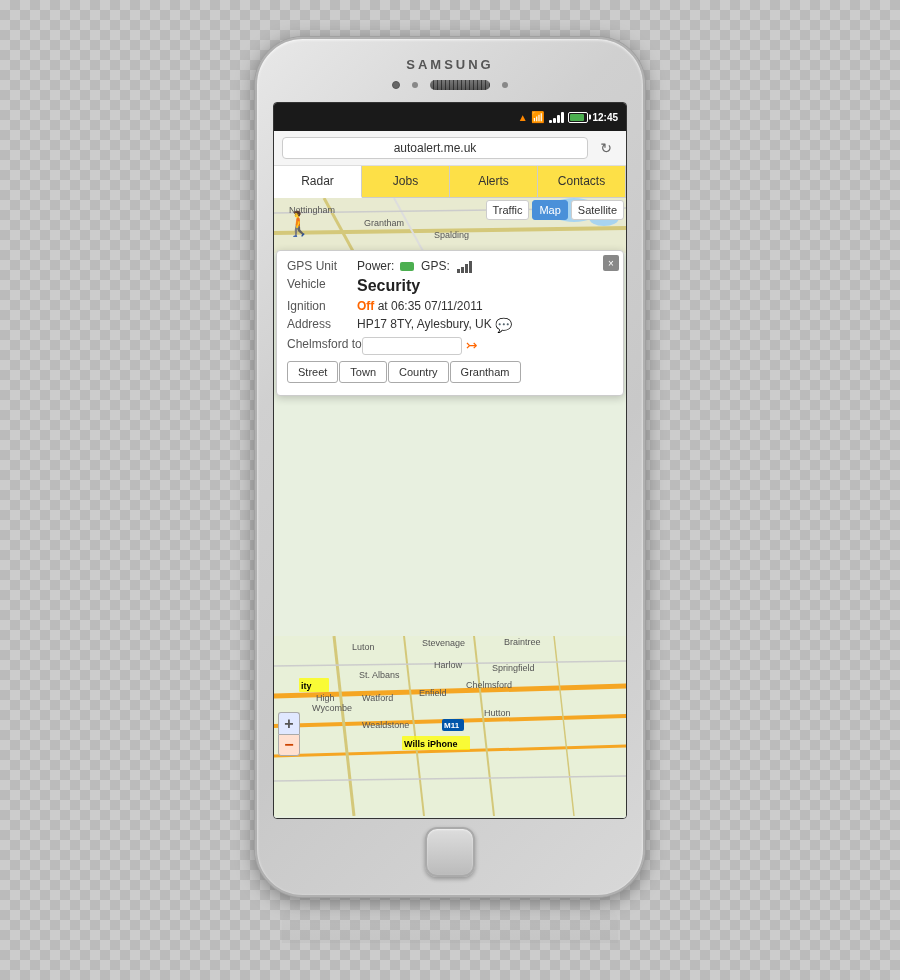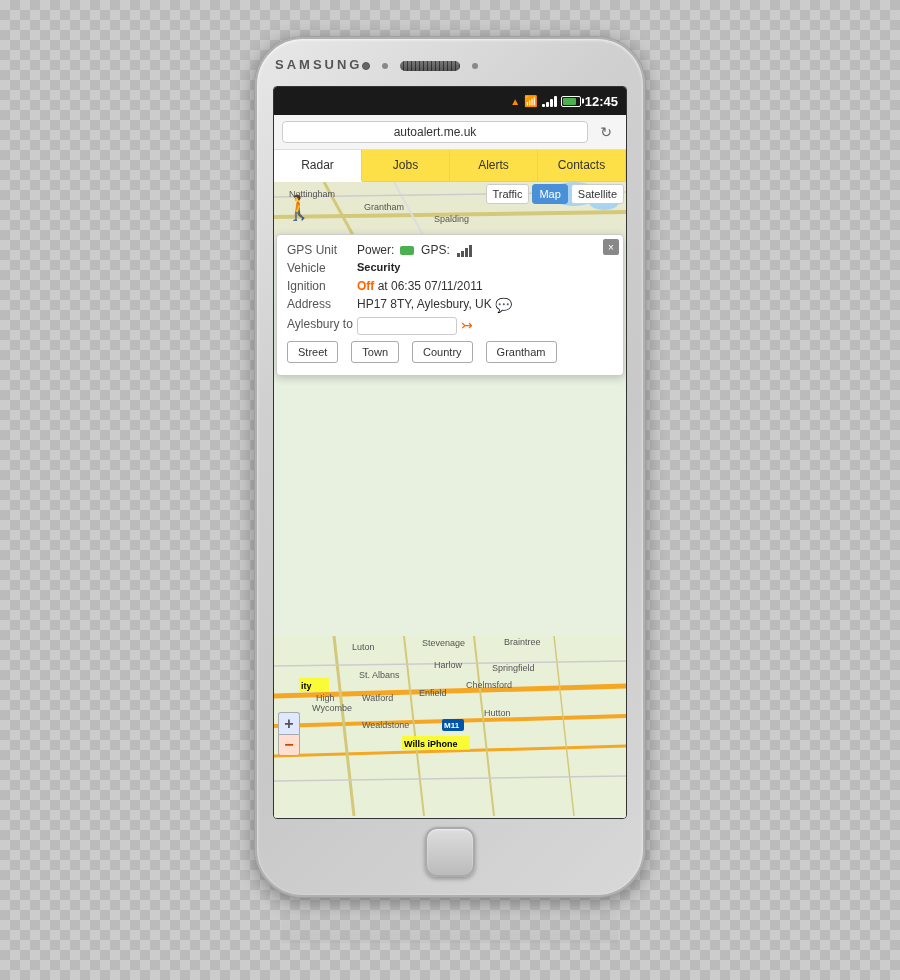--- a/index.html
+++ b/index.html
@@ -42,20 +42,21 @@
       position: relative;
       display: flex;
       flex-direction: column;
       align-items: center;
     }
 
     
     .phone-top {
       width: 100%;
       display: flex;
+      flex-direction: column;
       align-items: center;
       margin-bottom: 6px;
     }
 
     .samsung-logo {
       font-size: 13px;
       font-weight: bold;
       color: #555;
       letter-spacing: 3px;
       margin-bottom: 8px;
@@ -174,21 +175,21 @@
 
     .battery-fill {
       background: #4caf50;
       height: 100%;
       width: 85%;
       border-radius: 1px;
     }
 
     .time-display {
       color: white;
-      font-size: 13px;
+      font-size: 10px;
       font-weight: bold;
     }
 
     
     .browser-bar {
       background: #f5f5f5;
       border-bottom: 1px solid #ddd;
       padding: 5px 8px;
       display: flex;
       align-items: center;
@@ -318,21 +319,21 @@
       color: #555;
       min-width: 70px;
       flex-shrink: 0;
     }
 
     .info-value {
       color: #333;
     }
 
     .info-value.vehicle-name {
-      font-size: 11px;
+      font-size: 16px;
       font-weight: bold;
       color: #222;
     }
 
     .btn-settings {
       background: #ff8800;
       color: white;
       border: none;
       border-radius: 3px;
       padding: 3px 8px;
@@ -369,21 +370,21 @@
     }
 
     .directions-share {
       color: #ff6600;
       margin-left: 4px;
       font-size: 14px;
     }
 
     .zoom-buttons-popup {
       display: flex;
-      gap: 13px;
+      gap: 1px;
       margin-top: 6px;
       margin-bottom: 4px;
     }
 
     .zoom-view-btn {
       padding: 4px 10px;
       font-size: 11px;
       background: white;
       border: 1px solid #aaa;
       border-radius: 3px;
@@ -586,21 +587,21 @@
           </div>
 
 
           <div class="info-row">
             <span class="info-label">Address</span>
             <span class="address-value">HP17 8TY, Aylesbury, UK</span>
             <span class="address-icon">💬</span>
           </div>
 
           <div class="info-row">
-            <span class="info-label">Aylesbury to</span>
+            <span class="info-label">Chelmsford to</span>
             <input class="directions-input" type="text" style="">
             <span class="directions-share">↣</span>
           </div>
 
           <div class="zoom-buttons-popup">
             <button class="zoom-view-btn">Street</button>
             <button class="zoom-view-btn">Town</button>
             <button class="zoom-view-btn">Country</button>
             <button class="zoom-view-btn">Grantham</button>
           </div>

